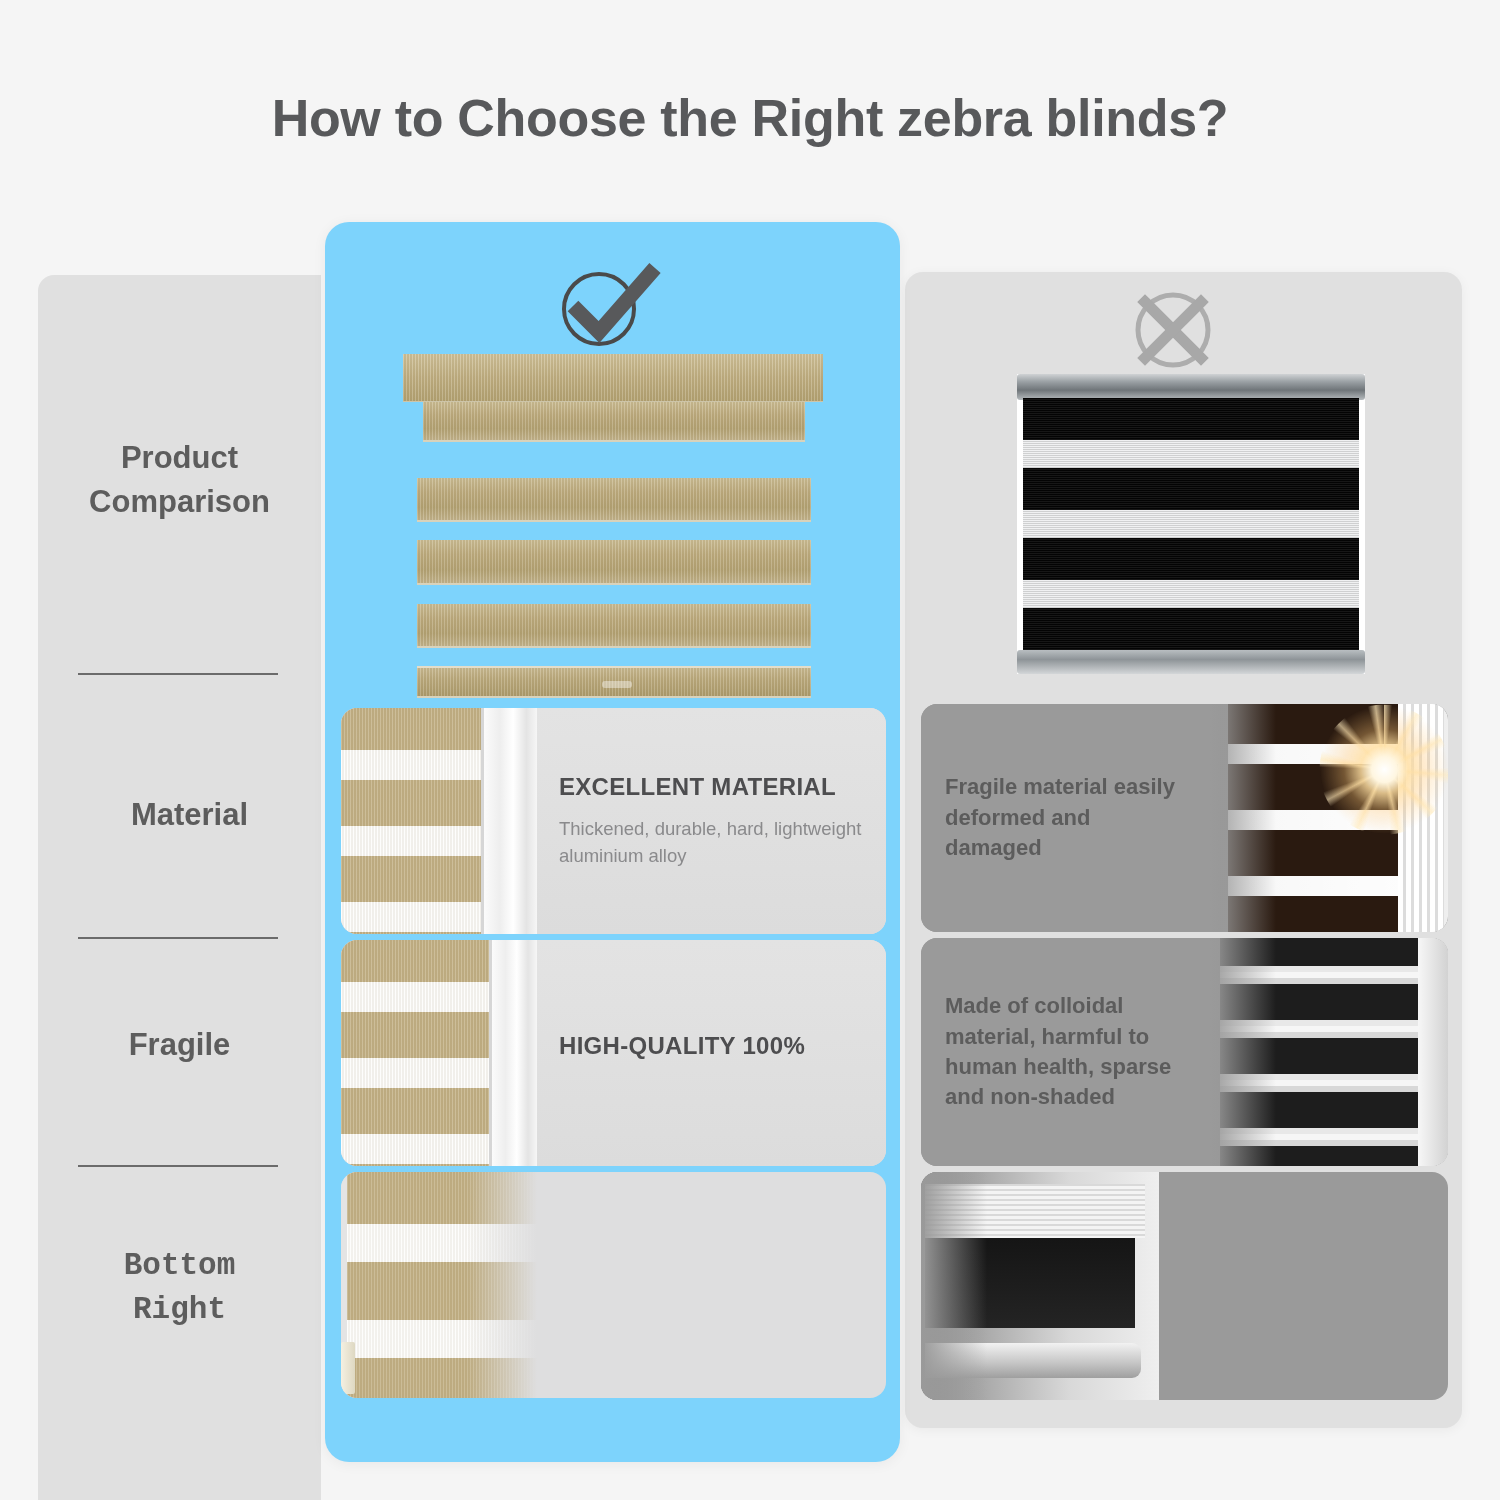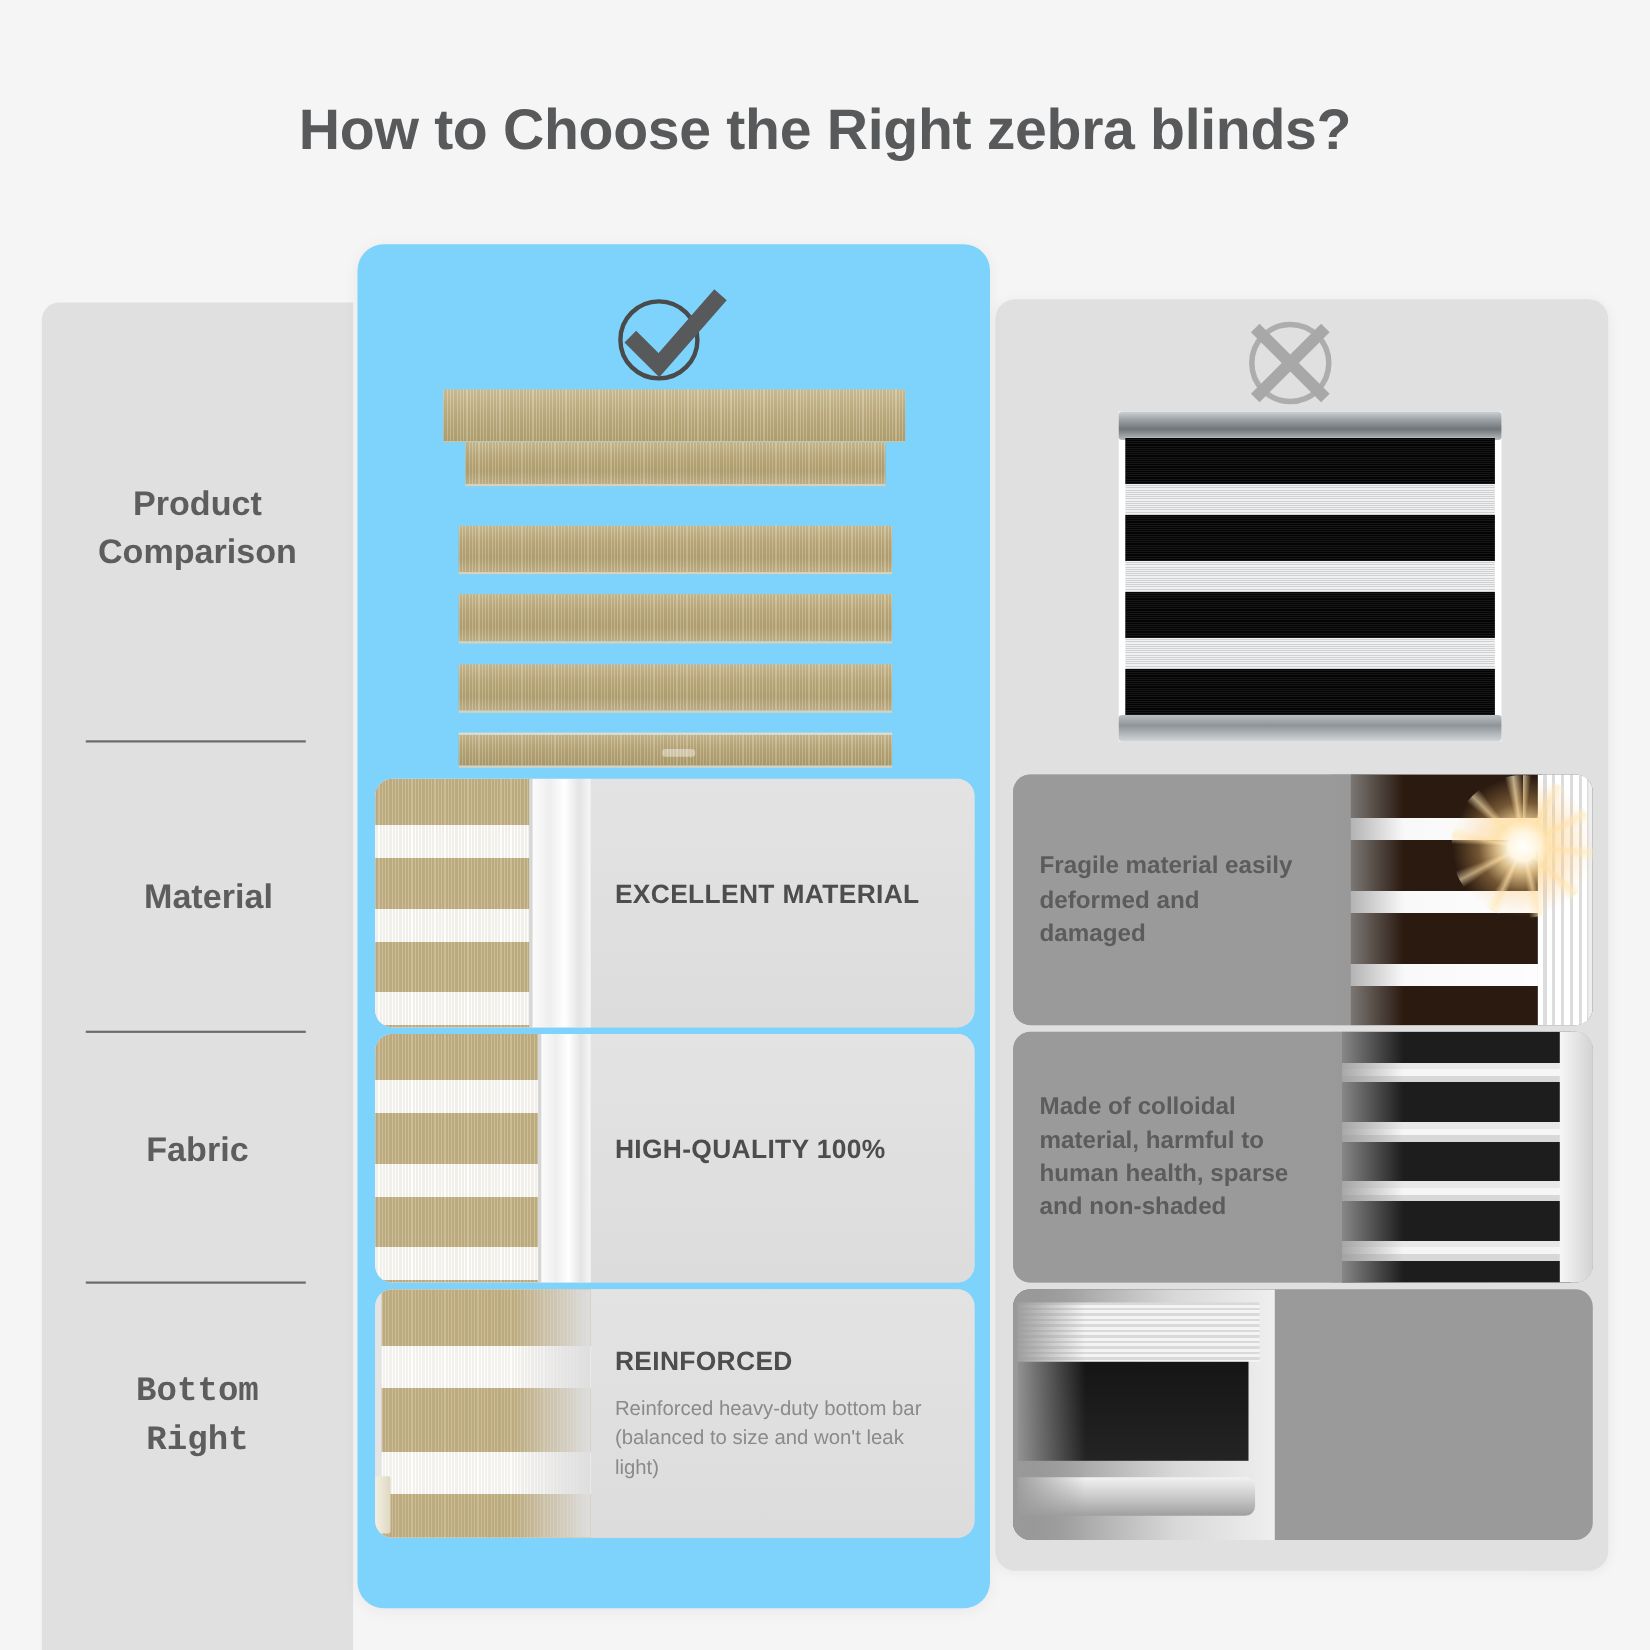--- a/index.html
+++ b/index.html
@@ -346,21 +346,21 @@
 
   <div class="rail-cell" style="top:510px;height:60px;padding-left:20px;">
     <div class="rail-label">
       <span>Material</span>
     </div>
   </div>
   <div class="rail-div" style="top:662px;"></div>
 
   <div class="rail-cell" style="top:740px;height:60px;">
     <div class="rail-label">
-      <span>Fabric</span>
+      <span>Fragile</span>
     </div>
   </div>
   <div class="rail-div" style="top:890px;"></div>
 
   <div class="rail-cell" style="top:948px;height:130px;font-family:Liberation Mono, monospace;">
     <div class="rail-label">
       <span>Bottom</span><br>
       <span>Right</span>
     </div>
   </div>
@@ -437,38 +437,35 @@
   </div>
 
   <div class="feature-good" style="top:486px;height:226px;">
     <div class="fg-photo">
       <div class="ph-window"></div>
       <div class="ph-blind"></div>
       <div class="ph-frame"></div>
     </div>
     <div class="fg-text">
       <div class="fg-head">EXCELLENT MATERIAL</div>
+      <div class="fg-body">Thickened, durable, hard, lightweight aluminium alloy</div>
     </div>
   </div>
 
   <div class="feature-good" style="top:718px;height:226px;">
     <div class="fg-photo">
       <div class="ph-window"></div>
       <div class="ph-blind" style="right:46px;"></div>
       <div class="ph-frame" style="width:48px;"></div>
     </div>
     <div class="fg-text">
       <div class="fg-head">HIGH-QUALITY 100%</div>
     </div>
   </div>
 
   <div class="feature-good" style="top:950px;height:226px;">
     <div class="fg-photo" style="background:#e4e4e4;">
       <div class="ph-bar-blind"></div>
       <div class="ph-endcap"></div>
       <div class="ph-fade-r"></div>
     </div>
-    <div class="fg-text">
-      <div class="fg-head">REINFORCED</div>
-      <div class="fg-body">Reinforced heavy-duty bottom bar (balanced to size and won't leak light)</div>
-    </div>
   </div>
 </div>
 
 </body></html>

